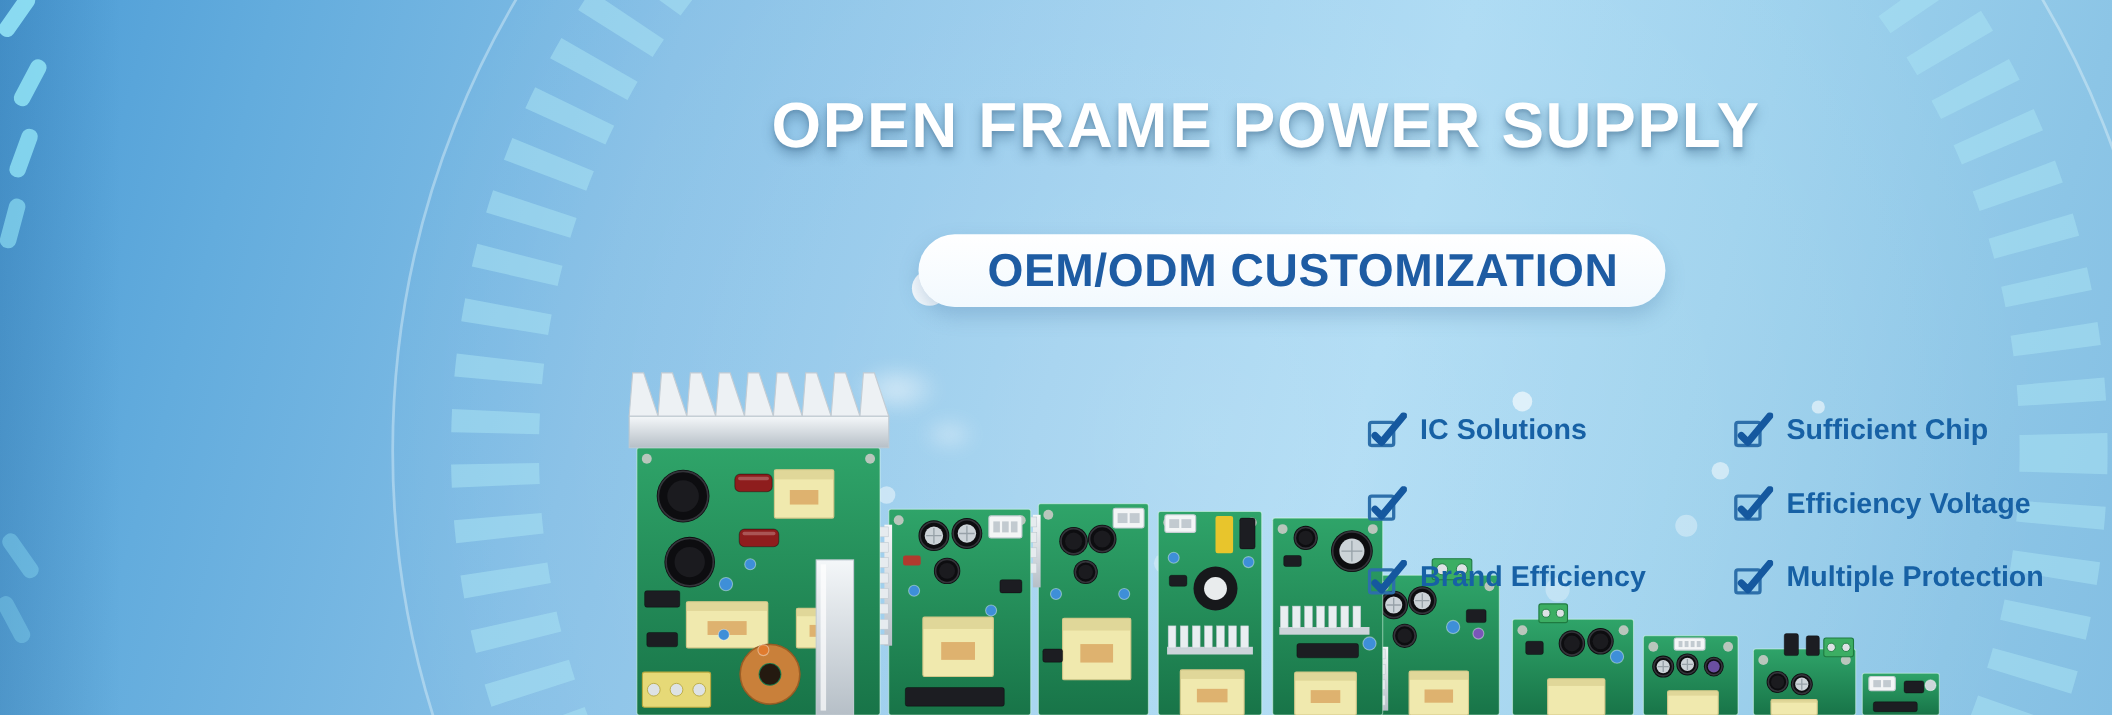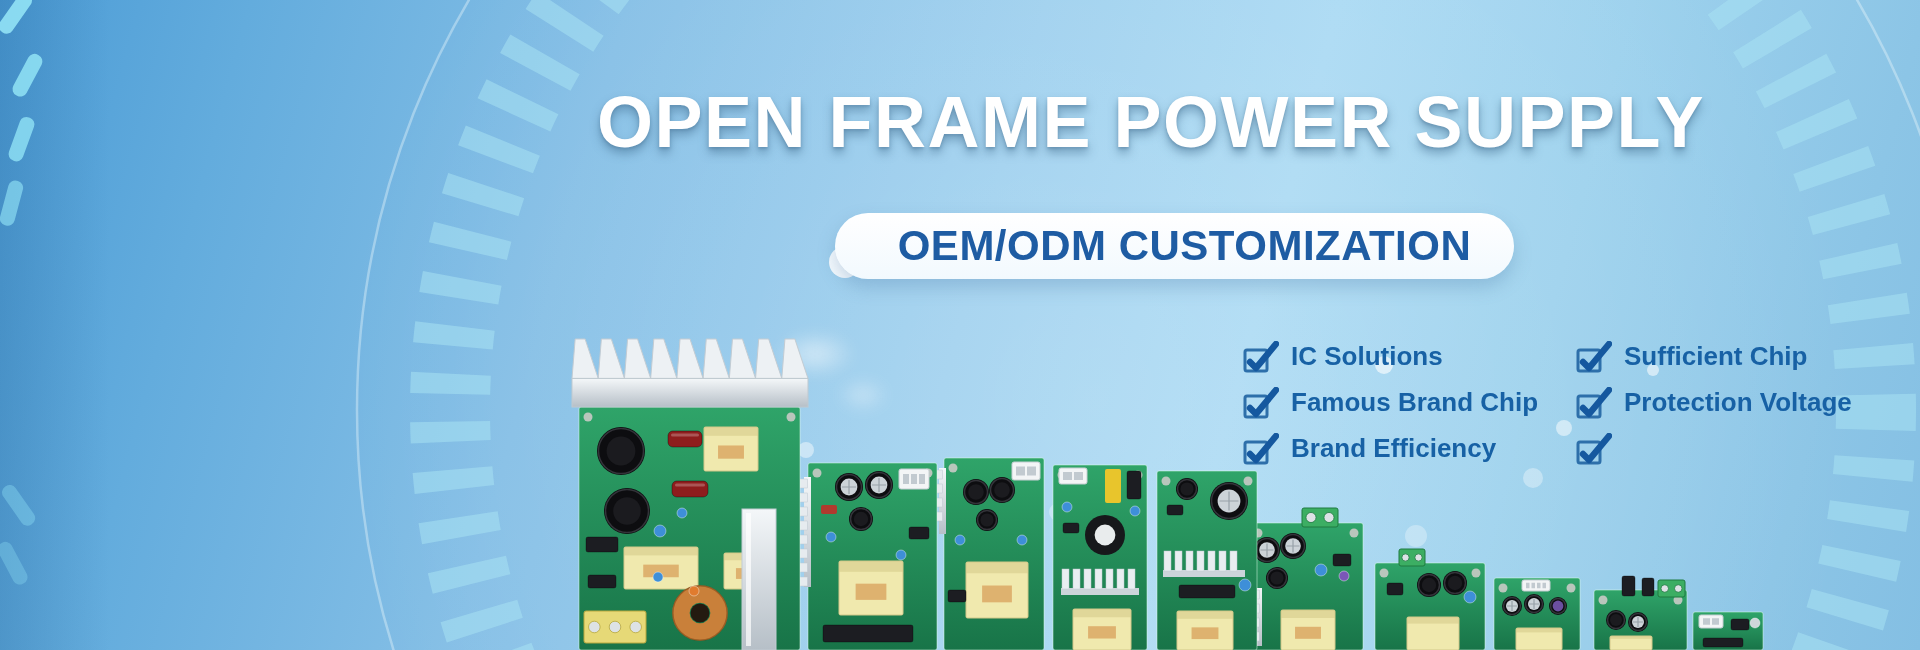--- a/index.html
+++ b/index.html
@@ -15,37 +15,37 @@
     background:linear-gradient(90deg,rgba(23,80,130,0.20),rgba(23,80,130,0) 110px);}
   #decor{position:absolute;left:0;top:0;z-index:1;}
   .mist{position:absolute;z-index:2;filter:blur(7px);
     background:radial-gradient(closest-side,rgba(255,255,255,0.55),rgba(255,255,255,0) 75%);}
   #mist1{left:760px;top:322px;width:110px;height:64px;}
   #mist2{left:828px;top:372px;width:70px;height:46px;opacity:.7;}
   #boards{position:absolute;inset:0;z-index:3;}
   .board{position:absolute;overflow:visible;}
   #title{
     position:absolute;z-index:4;left:578px;top:86px;width:1146px;text-align:center;
-    font-size:72px;font-weight:700;letter-spacing:1.5px;color:#ffffff;line-height:1;
+    font-size:58px;font-weight:700;letter-spacing:1.5px;color:#ffffff;line-height:1;
     text-shadow:0 6px 10px rgba(62,105,140,0.50),0 2px 3px rgba(62,105,140,0.35);
     white-space:nowrap;
   }
   #badge{
     position:absolute;z-index:4;left:835px;top:213px;width:679px;height:66px;
     background:linear-gradient(#ffffff,#f2f9fe);border-radius:33px;
     display:flex;align-items:center;justify-content:center;
     box-shadow:0 8px 18px rgba(70,115,160,0.28);
   }
   #badge .badge-text{
     font-size:42px;font-weight:700;letter-spacing:0.5px;color:#1e5ca3;white-space:nowrap;margin-left:20px;
   }
   .feature-col{position:absolute;z-index:4;top:340px;}
   #feature-col-1{left:1243px;}
   #feature-col-2{left:1576px;}
-  .feature-item{display:flex;align-items:center;gap:12px;height:33px;margin-bottom:13px;}
+  .feature-item{display:flex;align-items:center;gap:12px;height:33px;margin-bottom:13px;margin-top:34px;}
   .feature-label{font-size:26px;font-weight:700;color:#1761a5;white-space:nowrap;}
   .check-icon{flex:0 0 auto;display:block;}
 </style>
 </head>
 <body>
 
 <div id="banner">
 
   <div class="bg-radial"></div>
   <div class="bg-leftshade"></div>
@@ -450,21 +450,20 @@
           <rect x="2" y="9" width="22" height="21" rx="2" fill="none" stroke="#2d6faa" stroke-width="3"></rect>
           <path d="M7 21 L13 27 L33 3" fill="none" stroke="#15589f" stroke-width="6.5" stroke-linecap="round" stroke-linejoin="round"></path>
         </svg>
       <span class="feature-label">IC Solutions</span>
     </div>
     <div class="feature-item">
       <svg class="check-icon" width="36" height="32" viewBox="0 0 36 32">
           <rect x="2" y="9" width="22" height="21" rx="2" fill="none" stroke="#2d6faa" stroke-width="3"></rect>
           <path d="M7 21 L13 27 L33 3" fill="none" stroke="#15589f" stroke-width="6.5" stroke-linecap="round" stroke-linejoin="round"></path>
         </svg>
-      <span class="feature-label">Famous Brand Chip</span>
     </div>
     <div class="feature-item">
       <svg class="check-icon" width="36" height="32" viewBox="0 0 36 32">
           <rect x="2" y="9" width="22" height="21" rx="2" fill="none" stroke="#2d6faa" stroke-width="3"></rect>
           <path d="M7 21 L13 27 L33 3" fill="none" stroke="#15589f" stroke-width="6.5" stroke-linecap="round" stroke-linejoin="round"></path>
         </svg>
       <span class="feature-label">Brand Efficiency</span>
     </div>
   </div>
 
@@ -474,23 +473,24 @@
           <rect x="2" y="9" width="22" height="21" rx="2" fill="none" stroke="#2d6faa" stroke-width="3"></rect>
           <path d="M7 21 L13 27 L33 3" fill="none" stroke="#15589f" stroke-width="6.5" stroke-linecap="round" stroke-linejoin="round"></path>
         </svg>
       <span class="feature-label">Sufficient Chip</span>
     </div>
     <div class="feature-item">
       <svg class="check-icon" width="36" height="32" viewBox="0 0 36 32">
           <rect x="2" y="9" width="22" height="21" rx="2" fill="none" stroke="#2d6faa" stroke-width="3"></rect>
           <path d="M7 21 L13 27 L33 3" fill="none" stroke="#15589f" stroke-width="6.5" stroke-linecap="round" stroke-linejoin="round"></path>
         </svg>
-      <span class="feature-label">Protection Voltage</span>
-    </div>
-    <div class="feature-item">
-      <svg class="check-icon" width="36" height="32" viewBox="0 0 36 32">
-          <rect x="2" y="9" width="22" height="21" rx="2" fill="none" stroke="#2d6faa" stroke-width="3"></rect>
-          <path d="M7 21 L13 27 L33 3" fill="none" stroke="#15589f" stroke-width="6.5" stroke-linecap="round" stroke-linejoin="round"></path>
-        </svg>
+      <span class="feature-label">Efficiency Voltage</span>
+    </div>
+    <div class="feature-item">
+      <svg class="check-icon" width="36" height="32" viewBox="0 0 36 32">
+          <rect x="2" y="9" width="22" height="21" rx="2" fill="none" stroke="#2d6faa" stroke-width="3"></rect>
+          <path d="M7 21 L13 27 L33 3" fill="none" stroke="#15589f" stroke-width="6.5" stroke-linecap="round" stroke-linejoin="round"></path>
+        </svg>
+      <span class="feature-label">Multiple Protection</span>
     </div>
   </div>
 
 </div>
 
 </body></html>

